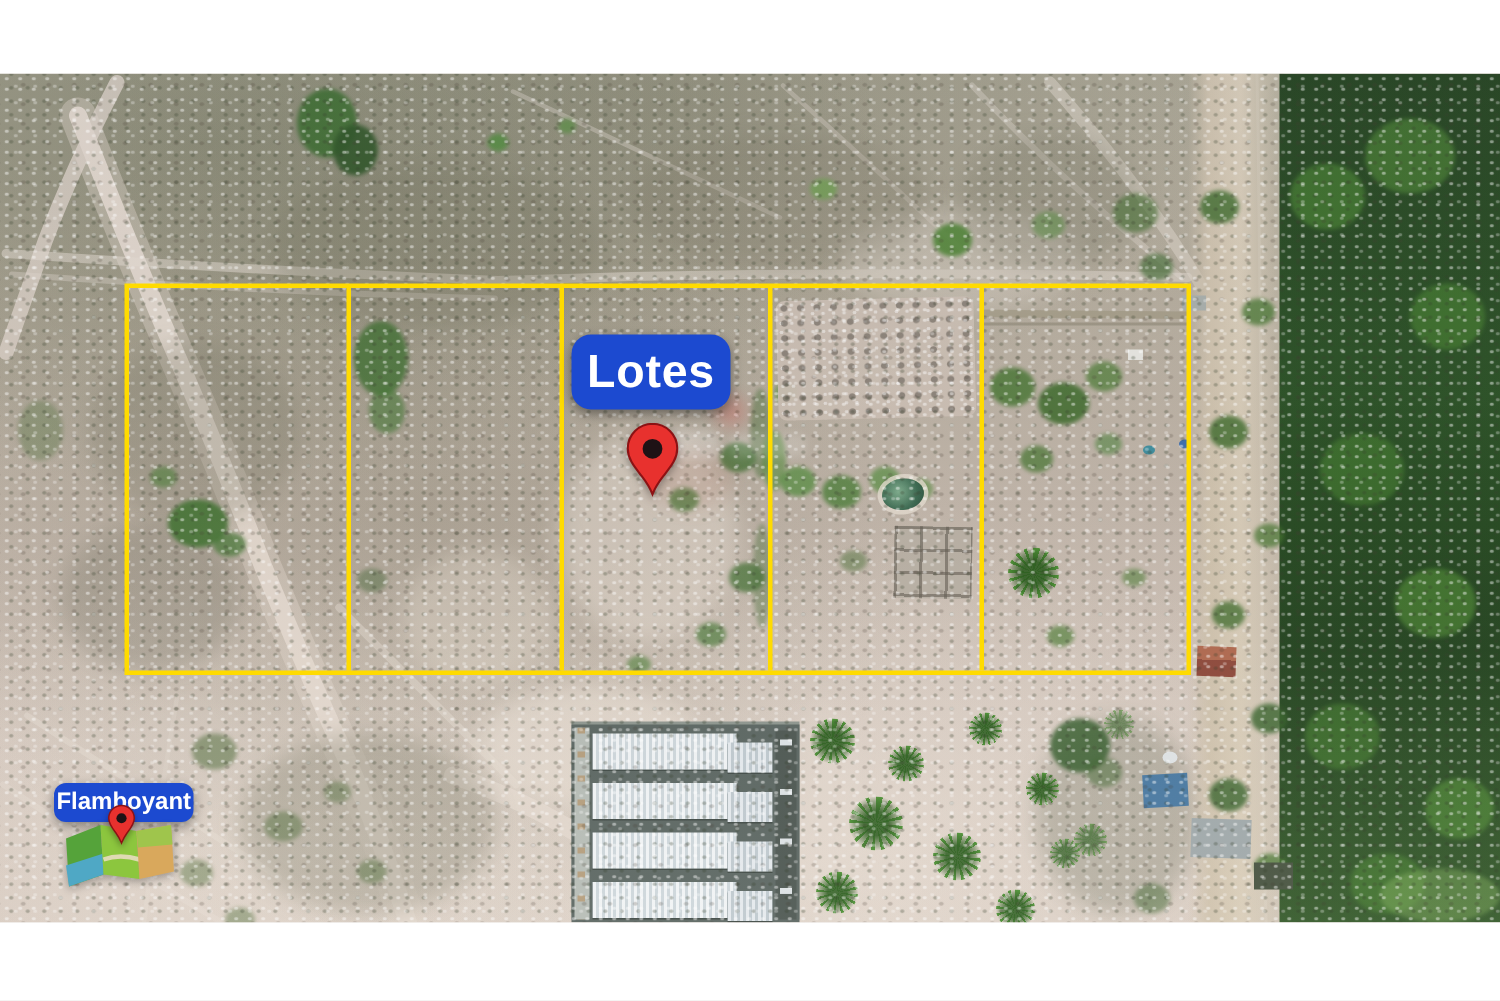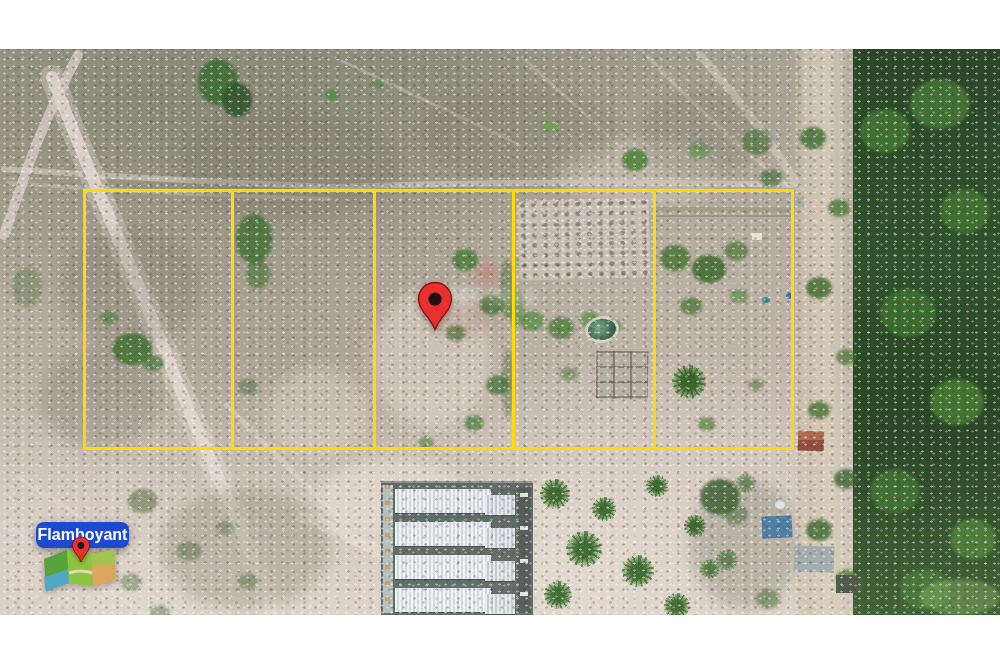--- a/index.html
+++ b/index.html
@@ -216,20 +216,23 @@
       <div class="divider" style="left:145px"></div>
       <div class="lot" style="left:148px;width:139px"></div>
       <div class="divider" style="left:287px"></div>
       <div class="lot" style="left:290px;width:136px"></div>
       <div class="divider" style="left:426px"></div>
       <div class="lot" style="left:429px;width:138px"></div>
       <div class="divider" style="left:567px"></div>
       <div class="lot" style="left:570px;width:135px"></div>
     </div>
 
+    <div id="lotes-badge" class="badge">
+      <span>Lotes</span>
+    </div>
     <svg class="abs" style="left:413px;top:232px;z-index:6;filter:drop-shadow(0 2px 3px rgba(0,0,0,.35))" width="44" height="52" viewBox="0 0 44 52">
       <path d="M22 1.5C12.9 1.5 5.5 8.9 5.5 18c0 6.9 4.2 11.9 9.2 18.3 2.9 3.7 5.3 7.2 7.3 12.2 2-5 4.4-8.5 7.3-12.2 5-6.4 9.2-11.4 9.2-18.3 0-9.1-7.4-16.5-16.5-16.5z" fill="#E8312E" stroke="#8C1214" stroke-width="1.4"></path>
       <circle cx="22" cy="18.2" r="6.6" fill="#1E1215"></circle>
     </svg>
 
     <div id="brand-badge" class="badge">
       <span>Flamboyant</span>
     </div>
     <svg class="abs" style="left:42px;top:494px;z-index:6;filter:drop-shadow(0 2px 3px rgba(0,0,0,.3))" width="74" height="50" viewBox="0 0 74 50">
       <polygon points="2,16 25,7 27,40 4,48" fill="#55A33A"></polygon>

